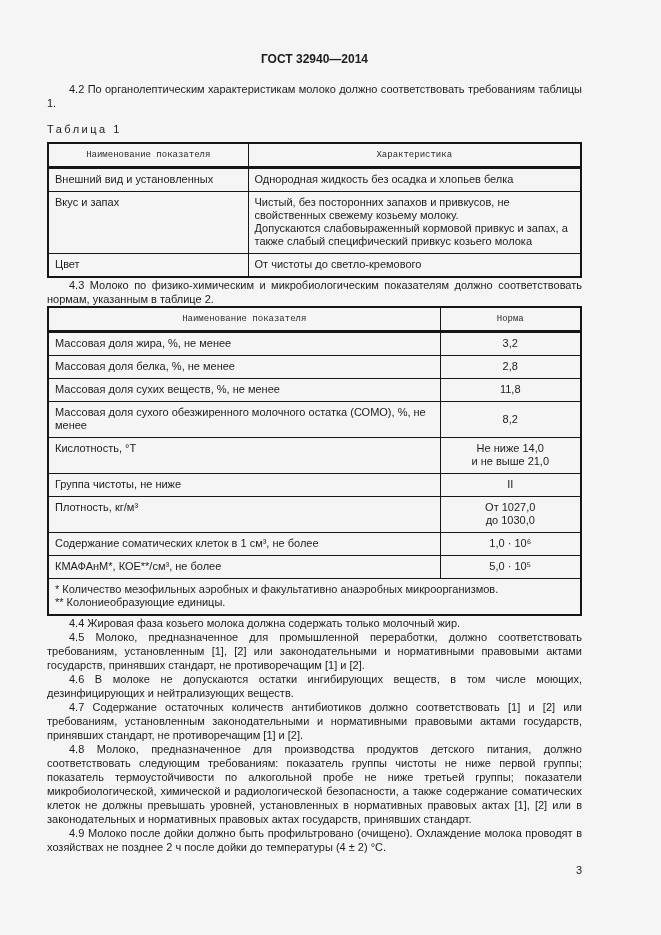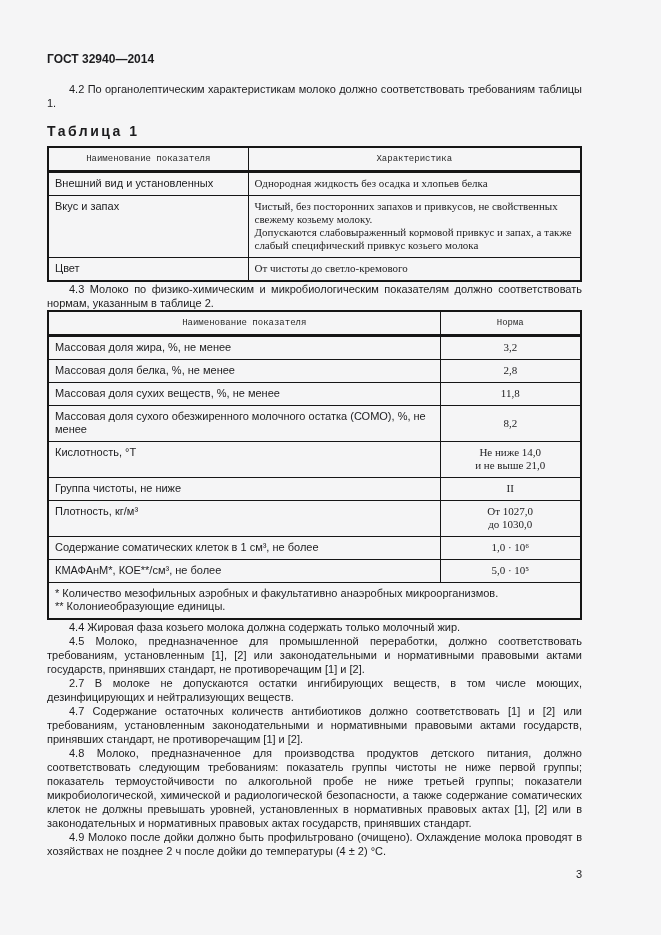--- a/index.html
+++ b/index.html
@@ -10,38 +10,37 @@
     font-family: "Liberation Sans", sans-serif;
     color: #1c1c1e;
   }
   .page {
     width: 661px; height: 935px;
     padding: 52px 79px 0 47px;
     overflow: hidden;
     background: #f5f5f6;
   }
   .doc-header {
-    text-align: left;
+    text-align: center;
     font-weight: bold;
     font-size: 12px;
     margin-bottom: 16px;
   }
   .para {
     margin: 0;
     font-size: 11px;
     line-height: 14px;
     text-align: justify;
     text-indent: 22px;
   }
   .para.gap-top { }
   .tbl-caption {
-    font-size: 14px;
+    font-size: 11px;
     letter-spacing: 2.5px;
     margin: 13px 0 7px 0;
-    font-weight: bold;
   }
   table.t {
     width: 100%;
     border-collapse: collapse;
     border: 2px solid #161616;
     table-layout: fixed;
   }
   table.t th {
     font-weight: normal;
     font-size: 9px;
@@ -54,21 +53,21 @@
   }
   table.t td {
     border: 1px solid #161616;
     font-size: 11px;
     line-height: 13px;
     padding: 4px 6px 5px 6px;
   }
   table.t1 th.c-name, table.t1 td.name { width: 200px; }
   table.t2 th.c-name, table.t2 td.name { width: 392px; }
   td.name { text-align: left; vertical-align: top; }
-  td.val  { text-align: center; vertical-align: middle; white-space: pre-line; font-family: Liberation Serif, serif; }
+  td.val  { text-align: center; vertical-align: middle; white-space: pre-line; }
   table.t1 td.val { text-align: left; vertical-align: top; }
   td.footnote-cell {
     border-top: 2px solid #161616;
     font-size: 10px;
     line-height: 14px;
     padding: 5px 6px 7px 24px;
     margin-top: 24px;
   }
   .page-number {
     text-align: right;
@@ -164,20 +163,20 @@
         <td class="footnote-cell" colspan="2">
           <div>* Количество мезофильных аэробных и факультативно анаэробных микроорганизмов.</div>
           <div>** Колониеобразующие единицы.</div>
         </td>
       </tr>
     </tbody>
   </table>
 
   <p class="para gap-top">4.4 Жировая фаза козьего молока должна содержать только молочный жир.</p>
   <p class="para">4.5 Молоко, предназначенное для промышленной переработки, должно соответствовать требованиям, установленным [1], [2] или законодательными и нормативными правовыми актами государств, принявших стандарт, не противоречащим [1] и [2].</p>
-  <p class="para">2.7 В молоке не допускаются остатки ингибирующих веществ, в том числе моющих, дезинфицирующих и нейтрализующих веществ.</p>
+  <p class="para">4.6 В молоке не допускаются остатки ингибирующих веществ, в том числе моющих, дезинфицирующих и нейтрализующих веществ.</p>
   <p class="para">4.7 Содержание остаточных количеств антибиотиков должно соответствовать [1] и [2] или требованиям, установленным законодательными и нормативными правовыми актами государств, принявших стандарт, не противоречащим [1] и [2].</p>
   <p class="para">4.8 Молоко, предназначенное для производства продуктов детского питания, должно соответствовать следующим требованиям: показатель группы чистоты не ниже первой группы; показатель термоустойчивости по алкогольной пробе не ниже третьей группы; показатели микробиологической, химической и радиологической безопасности, а также содержание соматических клеток не должны превышать уровней, установленных в нормативных правовых актах [1], [2] или в законодательных и нормативных правовых актах государств, принявших стандарт.</p>
   <p class="para">4.9 Молоко после дойки должно быть профильтровано (очищено). Охлаждение молока проводят в хозяйствах не позднее 2 ч после дойки до температуры (4 ± 2) °С.</p>
 
   <div class="page-number">3</div>
 
 </div>
 
 </body></html>

